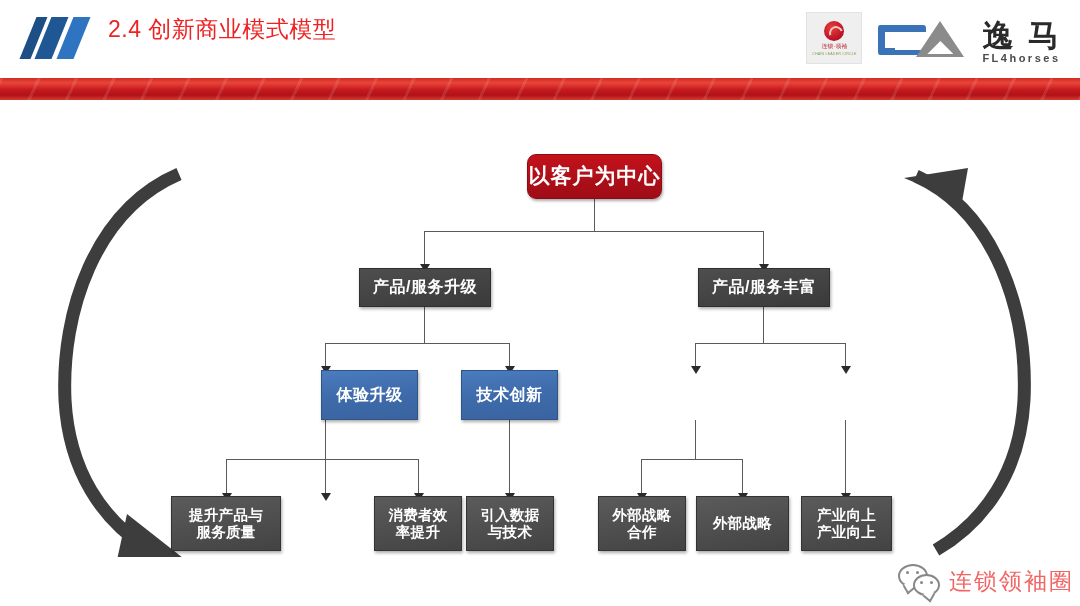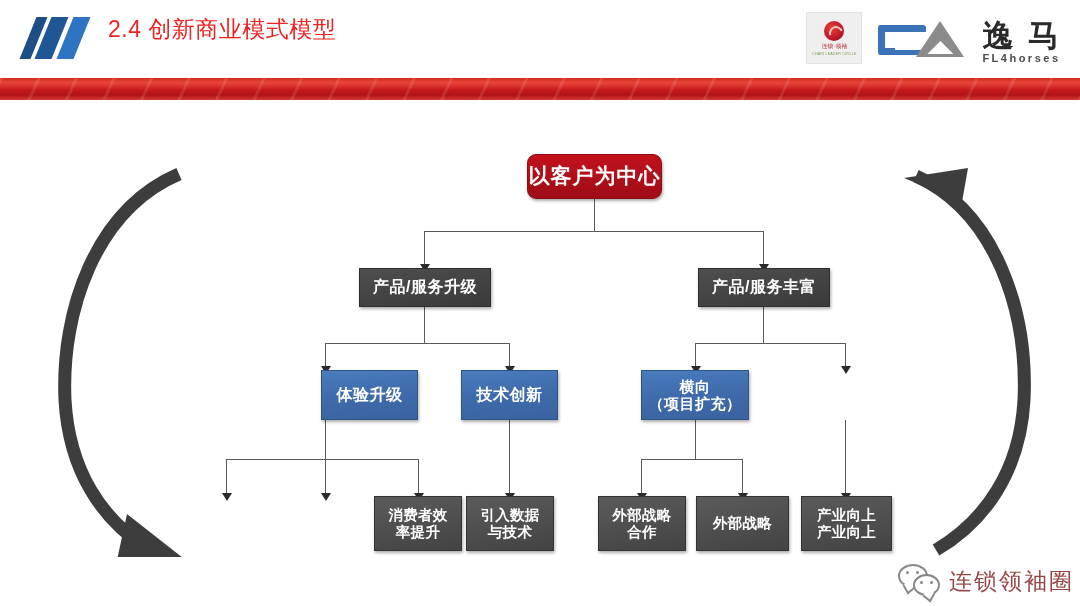--- a/index.html
+++ b/index.html
@@ -131,21 +131,21 @@
     background:#fff; border-left:2.2px solid #6e6e6e; border-bottom:2.2px solid #6e6e6e;
     transform: rotate(-40deg) skewX(-10deg);
   }
   .wb2 { left: 15px; top: 10px; width: 27px; height: 22px; }
   .wb2::after {
     content:""; position:absolute; right:4px; bottom:-6px; width:8px; height:8px;
     background:#fff; border-right:2.2px solid #6e6e6e; border-bottom:2.2px solid #6e6e6e;
     transform: rotate(40deg) skewX(10deg);
   }
   .dot { position: absolute; width: 3.4px; height: 3.4px; background: #6e6e6e; border-radius: 50%; }
-  .wm-text { font-size: 23px; color: #7f1d1d; letter-spacing: 2px; white-space: nowrap; }
+  .wm-text { font-size: 23px; color: #ef4444; letter-spacing: 2px; white-space: nowrap; }
 </style>
 </head>
 <body>
 
 <div class="slide">
 
   <div class="header">
 
     <div class="logo-slashes">
       <div class="slash s1"></div>
@@ -244,26 +244,26 @@
     </div>
 
     <div class="node blue" style="left:277px; top:270px; width:97px; height:50px;margin-left:44px;">
       <span>体验升级</span>
     </div>
 
     <div class="node blue" style="left:461px; top:270px; width:97px; height:50px;">
       <span>技术创新</span>
     </div>
 
-    <div class="node blue two-line" style="left:641px; top:270px; width:108px; height:50px; flex-direction:column;">
-      <span>横向</span>
-      <span>（项目扩充）</span>
-    </div>
-
-
+
+
+    <div class="node gray2 two-line" style="left:171px; top:396px; width:110px; height:55px; flex-direction:column;">
+      <span>提升产品与</span>
+      <span>服务质量</span>
+    </div>
 
 
     <div class="node gray2 two-line" style="left:374px; top:396px; width:88px; height:55px; flex-direction:column;">
       <span>消费者效</span>
       <span>率提升</span>
     </div>
 
     <div class="node gray2 two-line" style="left:466px; top:396px; width:88px; height:55px; flex-direction:column;">
       <span>引入数据</span>
       <span>与技术</span>

